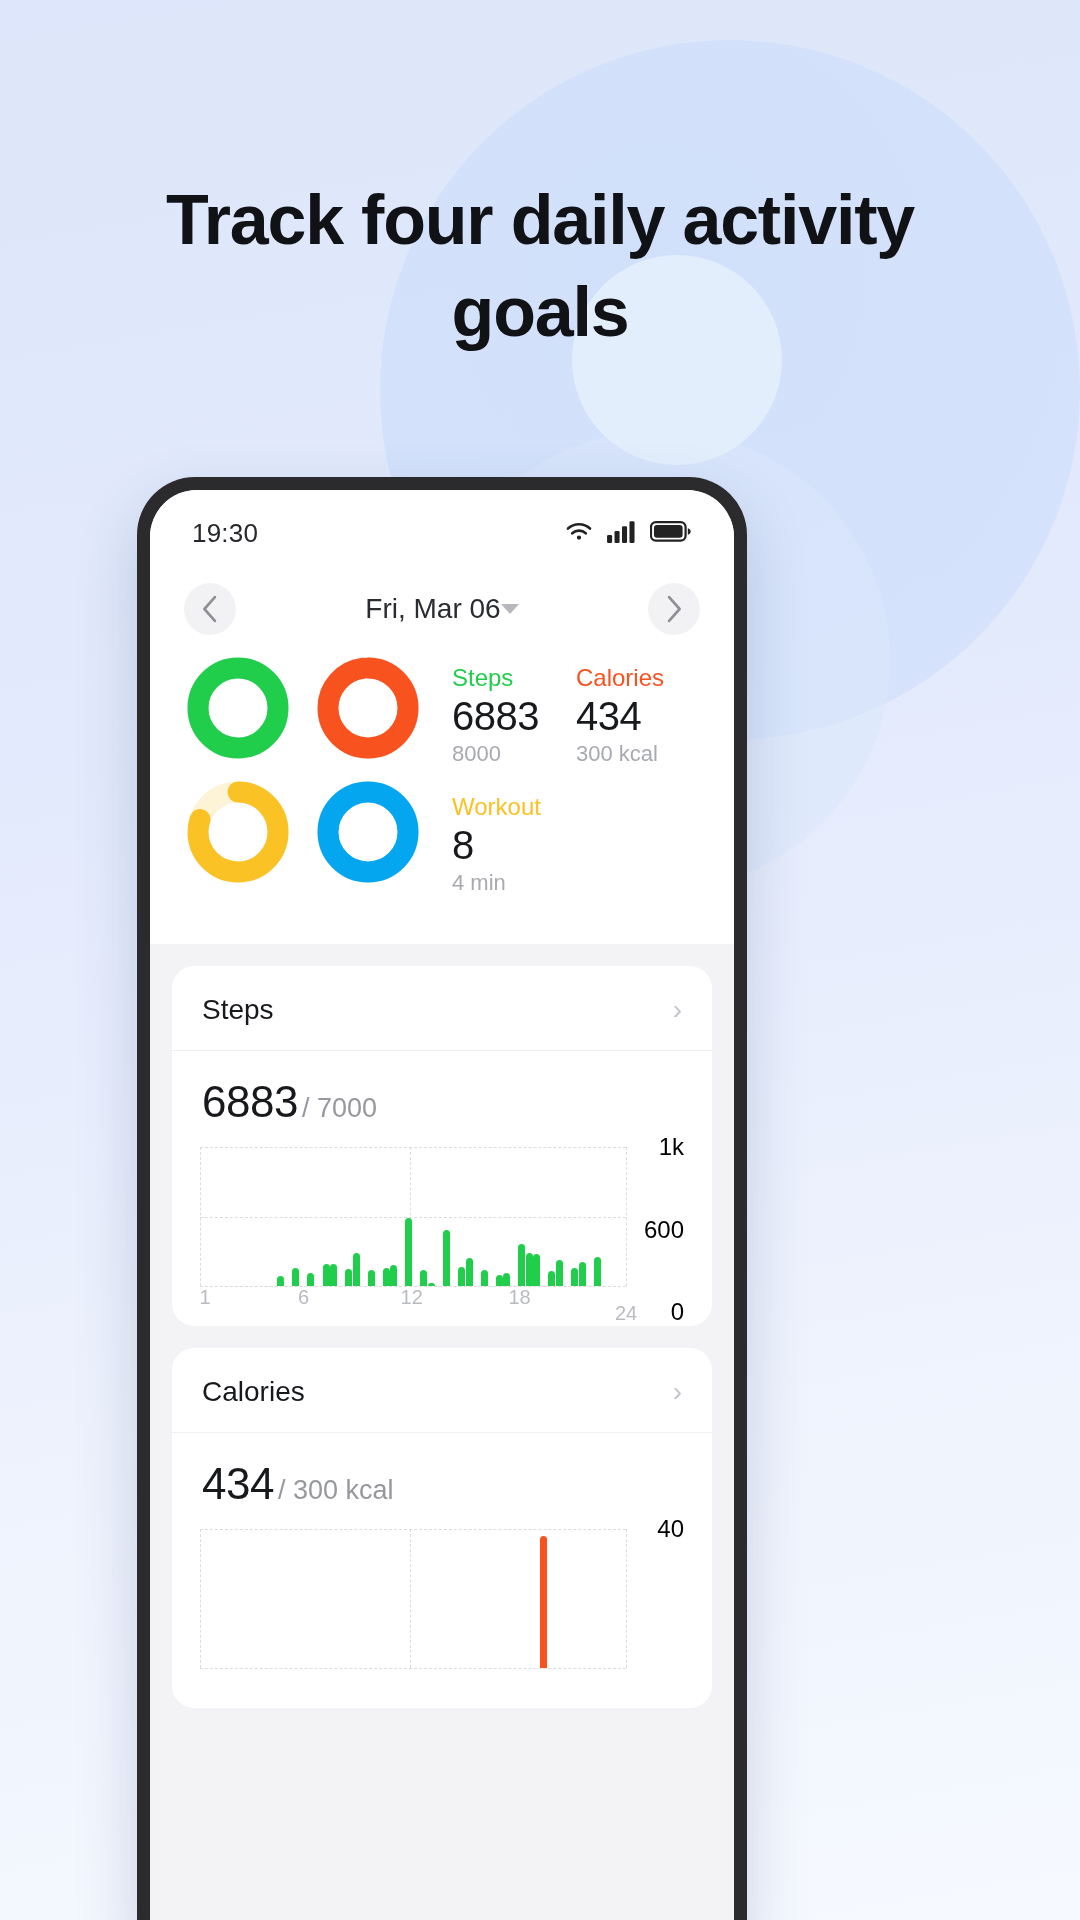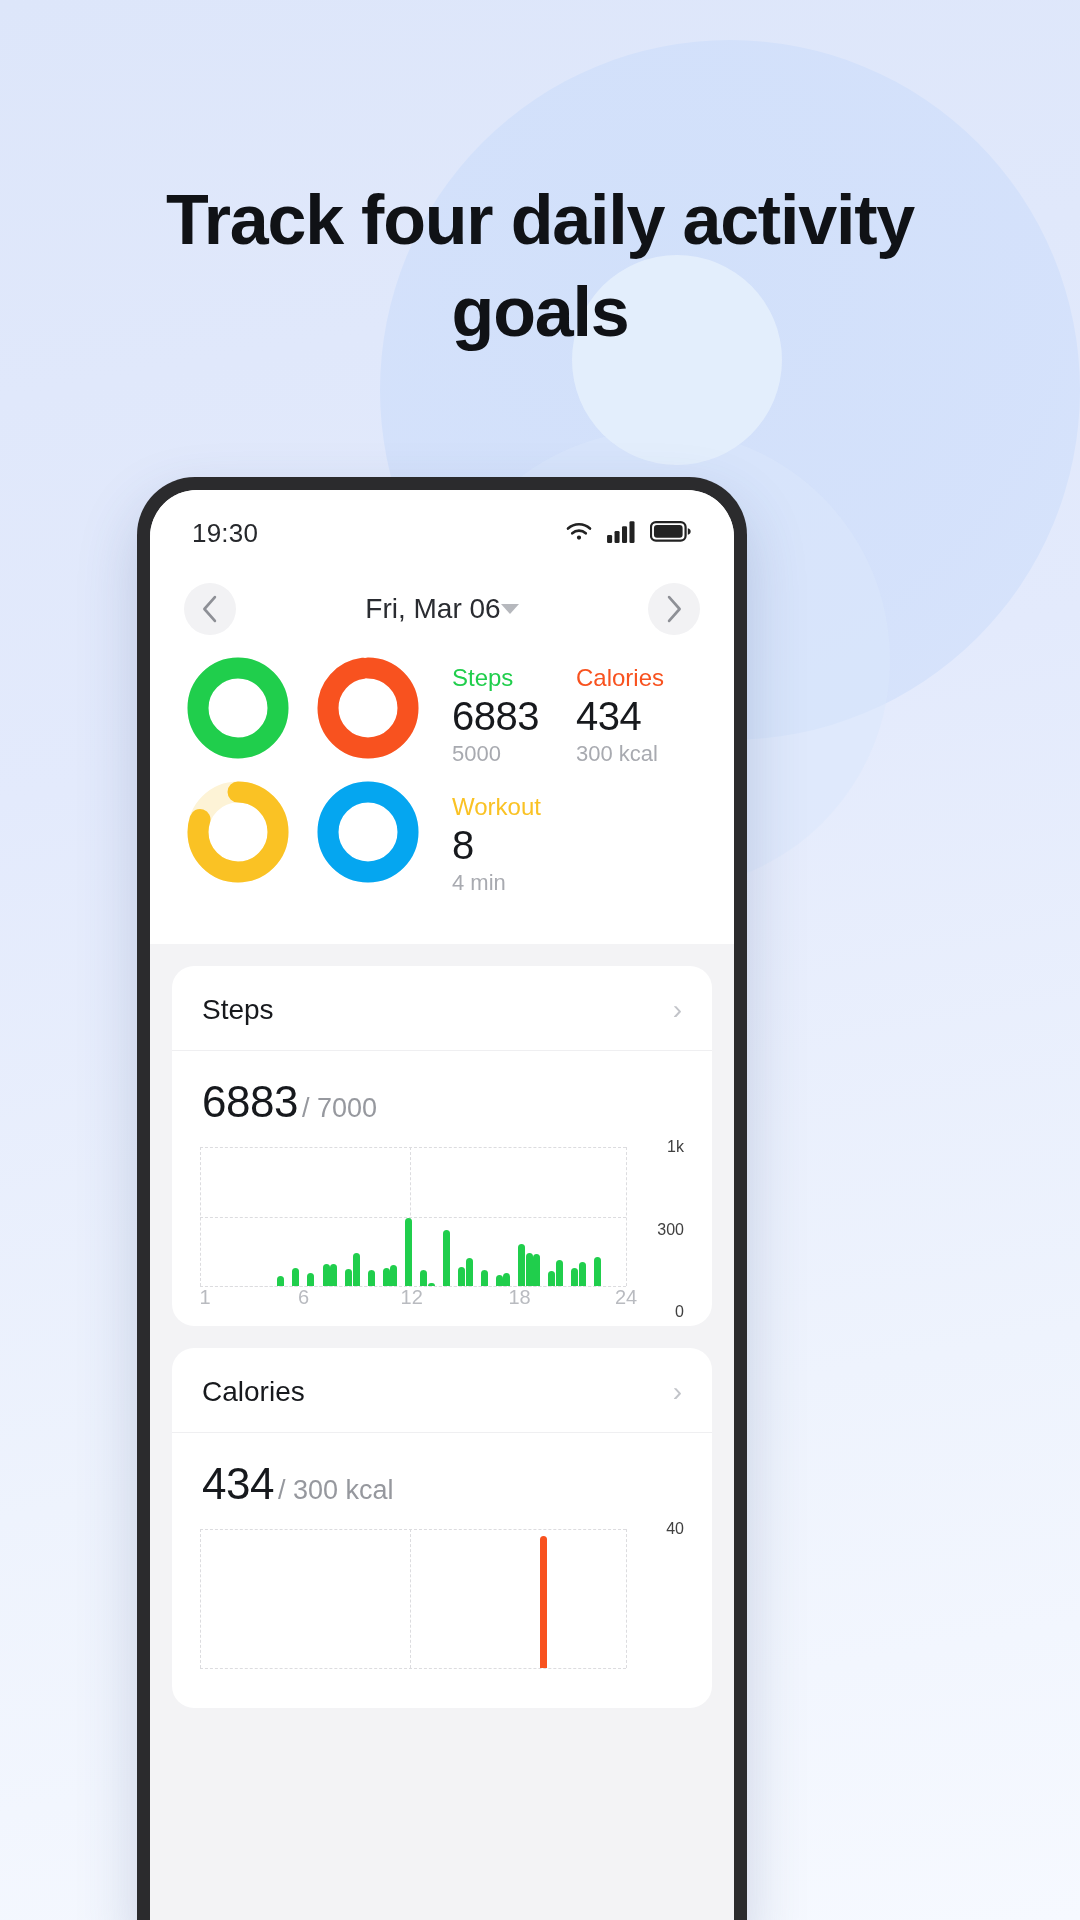--- a/index.html
+++ b/index.html
@@ -101,21 +101,21 @@
   .metric-big { font-size:44px; color:#17191d; font-weight:500; letter-spacing:-.5px; }
   .metric-sub { font-size:27px; color:#96989e; margin-left:4px; }
 
   .chart { position:relative; margin:14px 28px 0 28px; height:165px; }
   .chart-plot { position:absolute; left:0; right:58px; top:0; bottom:26px; }
   .gridline { position:absolute; left:0; right:0; border-top:1.5px dashed #dcdcdf; }
   .vline    { position:absolute; top:0; bottom:0; border-left:1.5px dashed #dcdcdf; }
   .bars { position:absolute; left:0; right:0; bottom:0; top:0;
           display:flex; align-items:flex-end; justify-content:space-between; padding:0 2px; }
   .bar { width:9px; border-radius:5px 5px 0 0; }
-  .ylab { position:absolute; right:0; font-size:16px; color:#404040; transform:translateY(-50%); }
+  .ylab { position:absolute; right:0; font-size:24px; color:#000000; transform:translateY(-50%); }
   .xlabs { position:absolute; left:0; right:58px; bottom:0; height:26px; }
   .xlab { position:absolute; font-size:20px; color:#b9bbc0; transform:translateX(-50%); }
 </style>
 </head>
 <body>
 
 <div class="blob" id="blob-big"></div>
 <div class="blob" id="blob-tail"></div>
 <div class="blob" id="blob-small"></div>
 
@@ -201,21 +201,21 @@
                 <circle cx="54" cy="54" r="40" fill="none" stroke="#05a6f0" stroke-width="21" stroke-dasharray="251.3 251.3" stroke-dashoffset="0" stroke-linecap="round"></circle>
               </svg>
             </div>
           </div>
         </div>
 
         <div class="stats">
           <div>
             <div class="stat-label" style="color:#20ce4c">Steps</div>
             <div class="stat-value">6883</div>
-            <div class="stat-goal">5000</div>
+            <div class="stat-goal">8000</div>
           </div>
           <div>
             <div class="stat-label" style="color:#f8521f">Calories</div>
             <div class="stat-value">434</div>
             <div class="stat-goal">300 kcal</div>
           </div>
           <div>
             <div class="stat-label" style="color:#fac224">Workout</div>
             <div class="stat-value">8</div>
             <div class="stat-goal">4 min</div>
@@ -230,21 +230,21 @@
         <div class="card-head">
           <div class="card-title">Steps</div>
           <div class="chev">›</div>
         </div>
         <div class="card-metric">
           <span class="metric-big">6883</span>
           <span class="metric-sub">/ 7000</span>
         </div>
         <div class="chart" id="chart-steps">
             <div class="ylab" style="top: calc(100%);">0</div>
-            <div class="ylab" style="top: calc(50%);">300</div>
+            <div class="ylab" style="top: calc(50%);">600</div>
             <div class="ylab" style="top: calc(0%);">1k</div>
             <div class="chart-plot">
               <div class="gridline" style="top: 100%;"></div>
               <div class="gridline" style="top: 50%;"></div>
               <div class="gridline" style="top: 0%;"></div>
               <div class="gridline" style="top: 100%;"></div>
               <div class="vline" style="left: 0%;"></div>
               <div class="vline" style="left: 49.3%;"></div>
               <div class="vline" style="left: 100%;"></div>
               <div class="bars">
@@ -304,21 +304,21 @@
                 <div class="bar" style="height: 0%; background: transparent; width: 7px;"></div>
                 <div class="bar" style="height: 0%; background: transparent; width: 7px;"></div>
                 <div class="bar" style="height: 0%; background: transparent; width: 7px;"></div>
               </div>
             </div>
             <div class="xlabs">
               <div class="xlab" style="left: 1.2%;">1</div>
               <div class="xlab" style="left: 24.3%;">6</div>
               <div class="xlab" style="left: 49.7%;">12</div>
               <div class="xlab" style="left: 75%;">18</div>
-              <div class="xlab" style="left: 100%;">24</div>
+              <div class="xlab" style="left: 100%; margin-top: 16px;">24</div>
             </div>
           </div>
       </div>
 
       <div class="card">
         <div class="card-head">
           <div class="card-title">Calories</div>
           <div class="chev">›</div>
         </div>
         <div class="card-metric">

